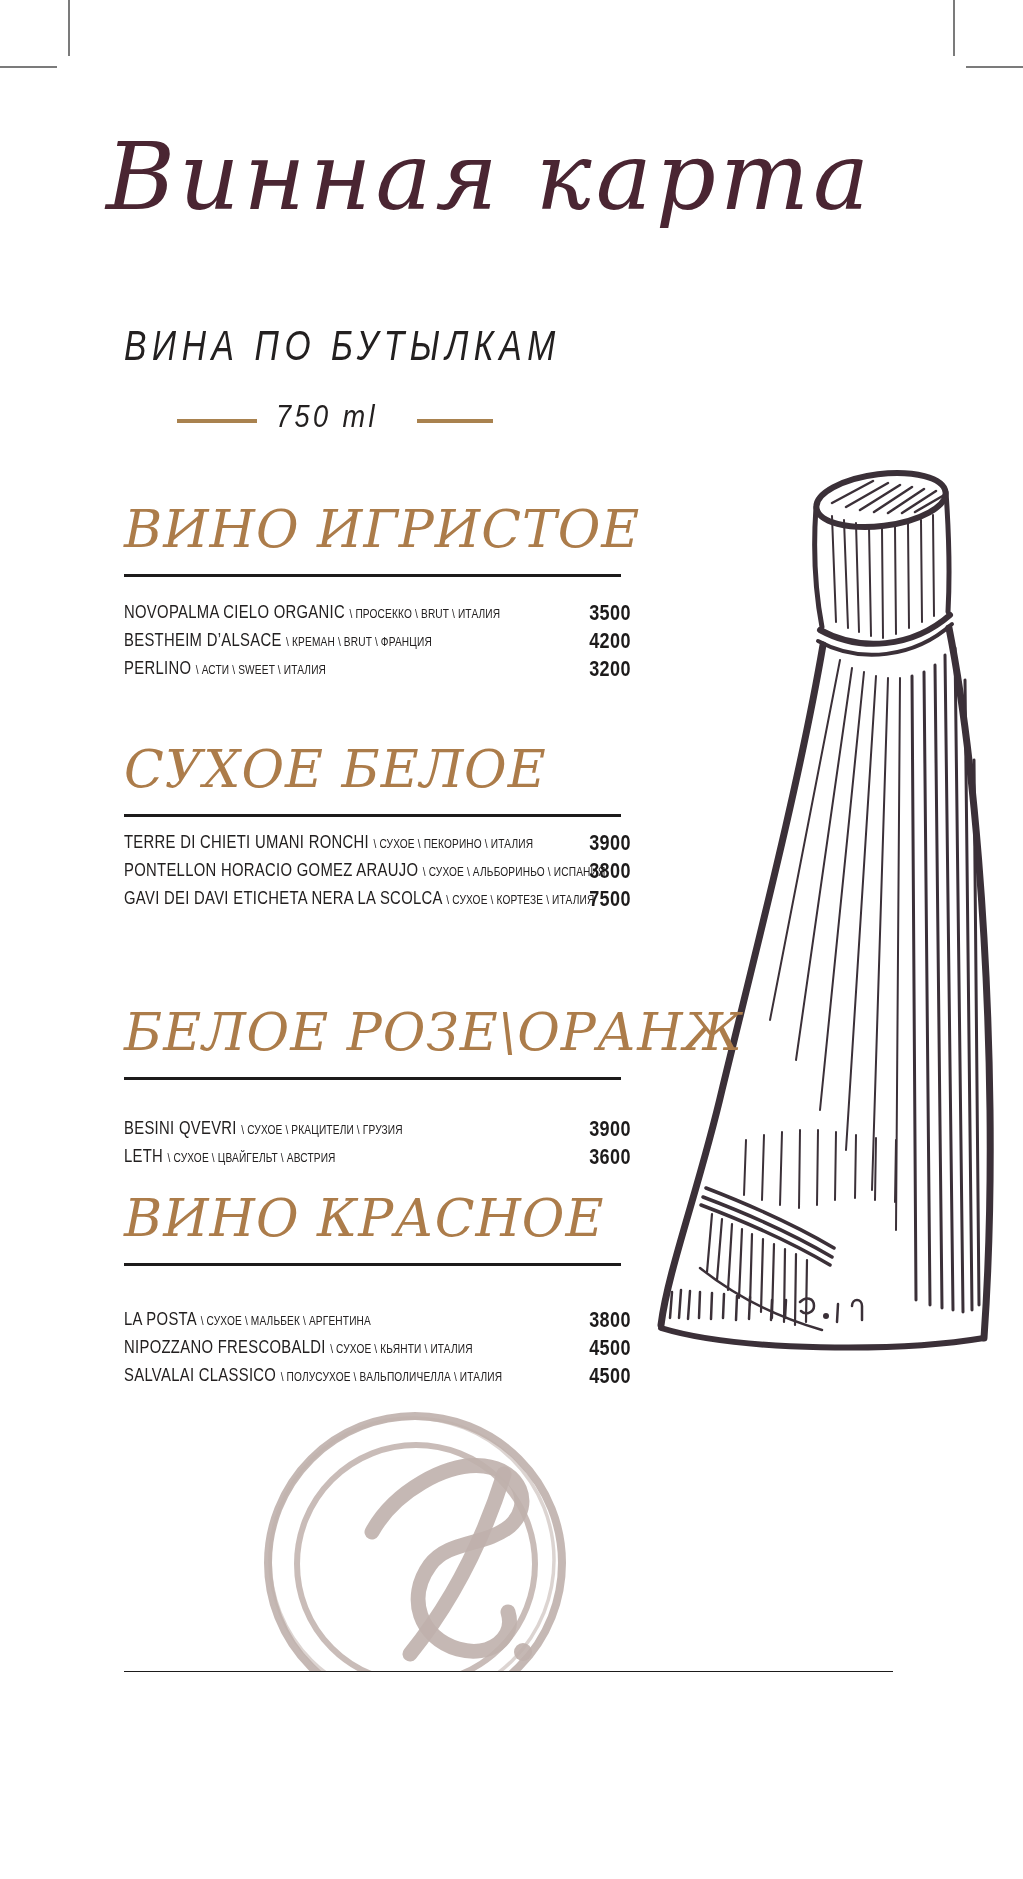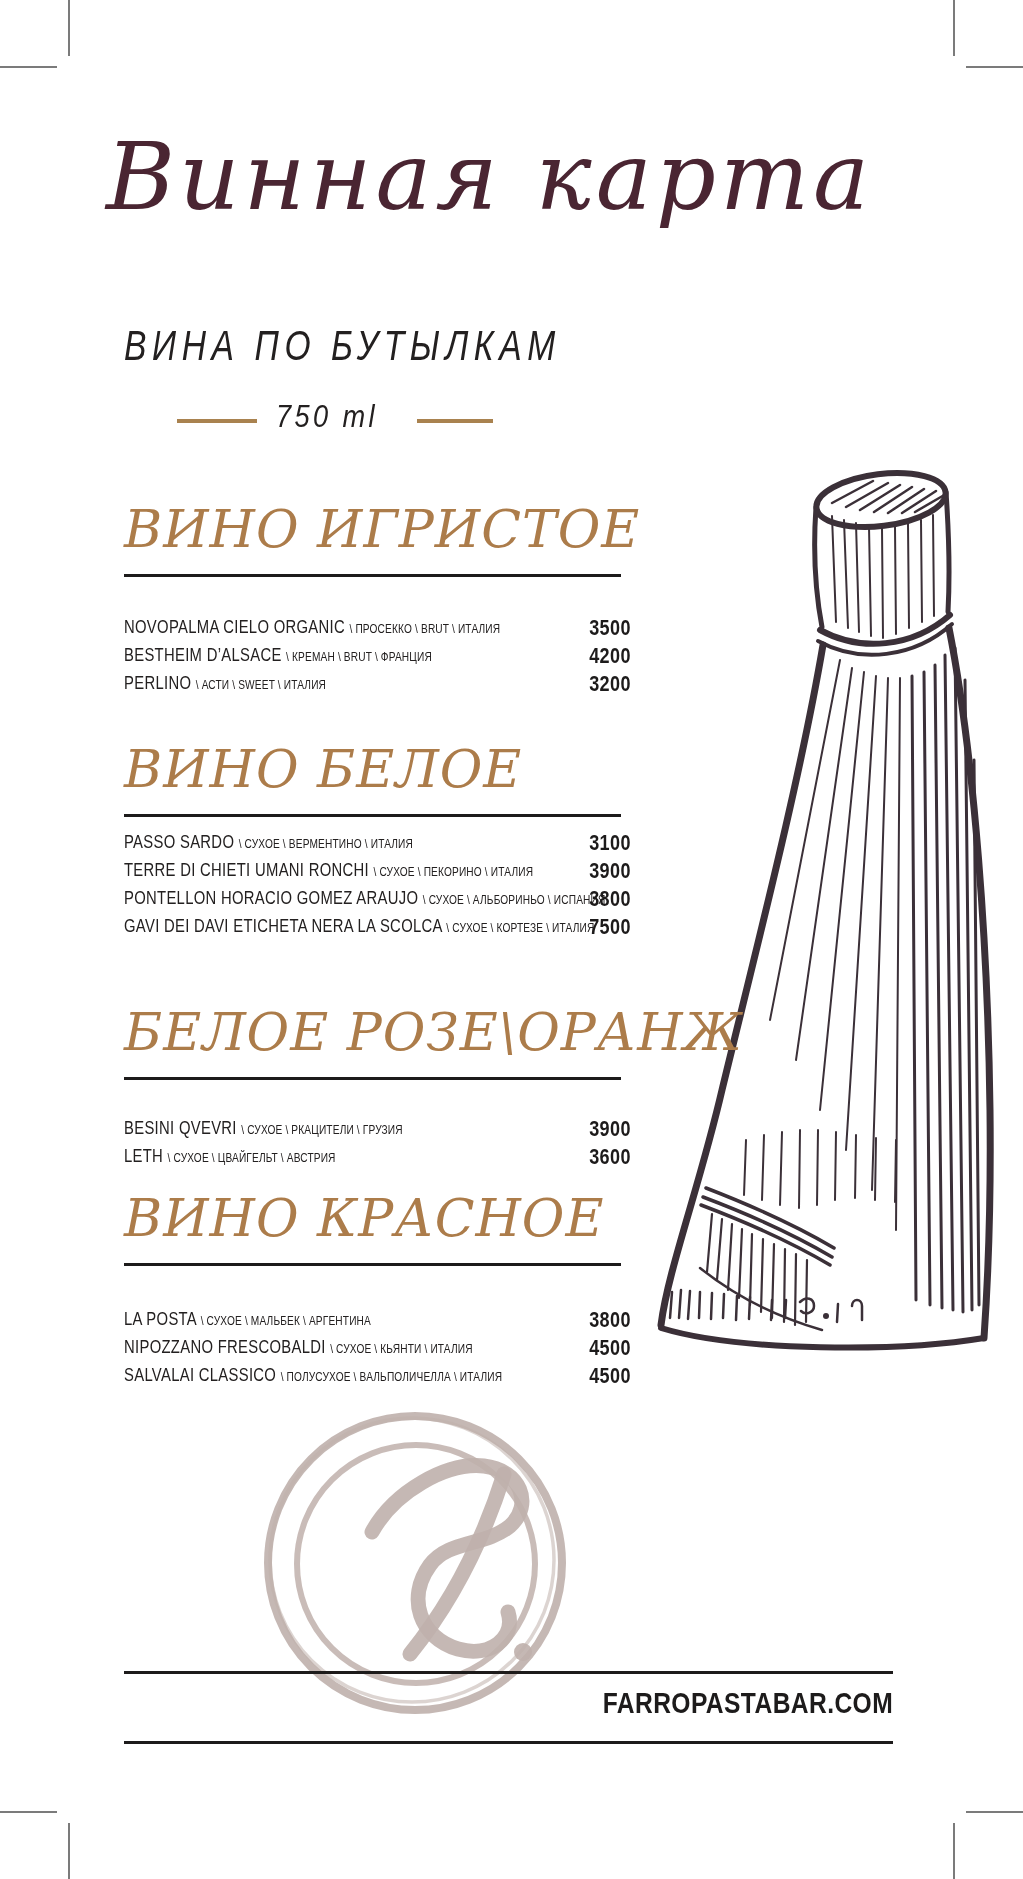--- a/index.html
+++ b/index.html
@@ -1,16 +1,16 @@
 <!DOCTYPE html>
 <html><head>
 <meta charset="utf-8">
 <style>
   html,body{margin:0;padding:0;background:#ffffff;}
-  .page{position:relative;width:1023px;height:1879px;background:#ffffff;overflow:hidden;
+  .page{position:relative;width:1023px;height:1672px;background:#ffffff;overflow:hidden;
         font-family:"Liberation Sans",sans-serif;color:#232020;}
   
   .crop{position:absolute;background:#7b7b7b;}
   
   .title{position:absolute;left:106px;top:122px;font-family:"DejaVu Serif",serif;
          font-style:italic;font-size:94px;letter-spacing:4px;color:#4A2532;white-space:nowrap;z-index:2;}
   .subtitle{position:absolute;left:124px;top:322px;font-style:italic;font-size:42px;
             letter-spacing:7px;transform:scaleX(.8);transform-origin:0 0;white-space:nowrap;z-index:2;}
   .volume-text{position:absolute;left:276px;top:398px;font-style:italic;font-size:32px;
                letter-spacing:4px;transform:scaleX(.85);transform-origin:0 0;white-space:nowrap;z-index:2;}
@@ -18,21 +18,21 @@
   .dash.d1{left:177px;width:80px;}
   .dash.d2{left:417px;width:76px;}
   
   .menu{position:absolute;left:124px;top:0;width:507px;z-index:2;}
   .section{position:absolute;left:0;width:100%;}
   .section.s0{top:503px;} .section.s1{top:743px;} .section.s2{top:1006px;} .section.s3{top:1192px;}
   .section-title{font-family:"DejaVu Serif",serif;font-style:italic;font-size:52px;
                  letter-spacing:1px;color:#AC7C4A;white-space:nowrap;line-height:1;}
   .section-rule{position:absolute;left:0;top:71px;width:497px;height:3px;background:#1D1B1B;}
   .items{position:absolute;left:0;right:0;}
-  .s0 .items{top:110px;} .s1 .items{top:85px;} .s2 .items{top:108px;} .s3 .items{top:113px;}
+  .s0 .items{top:95px;} .s1 .items{top:85px;} .s2 .items{top:108px;} .s3 .items{top:113px;}
   .row{position:relative;height:28px;}
   .row-left{position:absolute;left:0;top:3px;transform:scaleX(.78);transform-origin:0 0;
             white-space:nowrap;font-size:19px;letter-spacing:.4px;color:#232020;}
   .row-left .details{font-size:13px;letter-spacing:.2px;}
   .row-price{position:absolute;right:0;top:2px;transform:scaleX(.82);transform-origin:100% 0;
              font-size:22px;font-weight:bold;letter-spacing:.5px;color:#1D1B1B;}
   
   .footer-line{position:absolute;left:124px;width:769px;height:3px;background:#1D1B1B;z-index:4;}
   .fl1{top:1671px;} .fl2{top:1741px;}
   .website{position:absolute;top:1686px;right:130px;font-size:30px;font-weight:bold;
@@ -109,27 +109,23 @@
             <div class="row-price">4200</div>
           </div>
           <div class="row">
             <div class="row-left"><span>PERLINO </span><span class="details">\ АСТИ \ SWEET \ ИТАЛИЯ</span></div>
             <div class="row-price">3200</div>
           </div>
         </div>
     </div>
 
     <div class="section s1">
-      <div class="section-title">ВИНО БЕЛОЕ</div>
+      <div class="section-title">СУХОЕ БЕЛОЕ</div>
       <div class="section-rule"></div>
       <div class="items">
-          <div class="row">
-            <div class="row-left"><span>PASSO SARDO </span><span class="details">\ СУХОЕ \ ВЕРМЕНТИНО \ ИТАЛИЯ</span></div>
-            <div class="row-price">3100</div>
-          </div>
           <div class="row">
             <div class="row-left"><span>TERRE DI CHIETI UMANI RONCHI </span><span class="details">\ СУХОЕ \ ПЕКОРИНО \ ИТАЛИЯ</span></div>
             <div class="row-price">3900</div>
           </div>
           <div class="row">
             <div class="row-left"><span>PONTELLON HORACIO GOMEZ ARAUJO </span><span class="details">\ СУХОЕ \ АЛЬБОРИНЬО \ ИСПАНИЯ</span></div>
             <div class="row-price">3800</div>
           </div>
           <div class="row">
             <div class="row-left"><span>GAVI DEI DAVI ETICHETA NERA LA SCOLCA </span><span class="details">\ СУХОЕ \ КОРТЕЗЕ \ ИТАЛИЯ</span></div>

